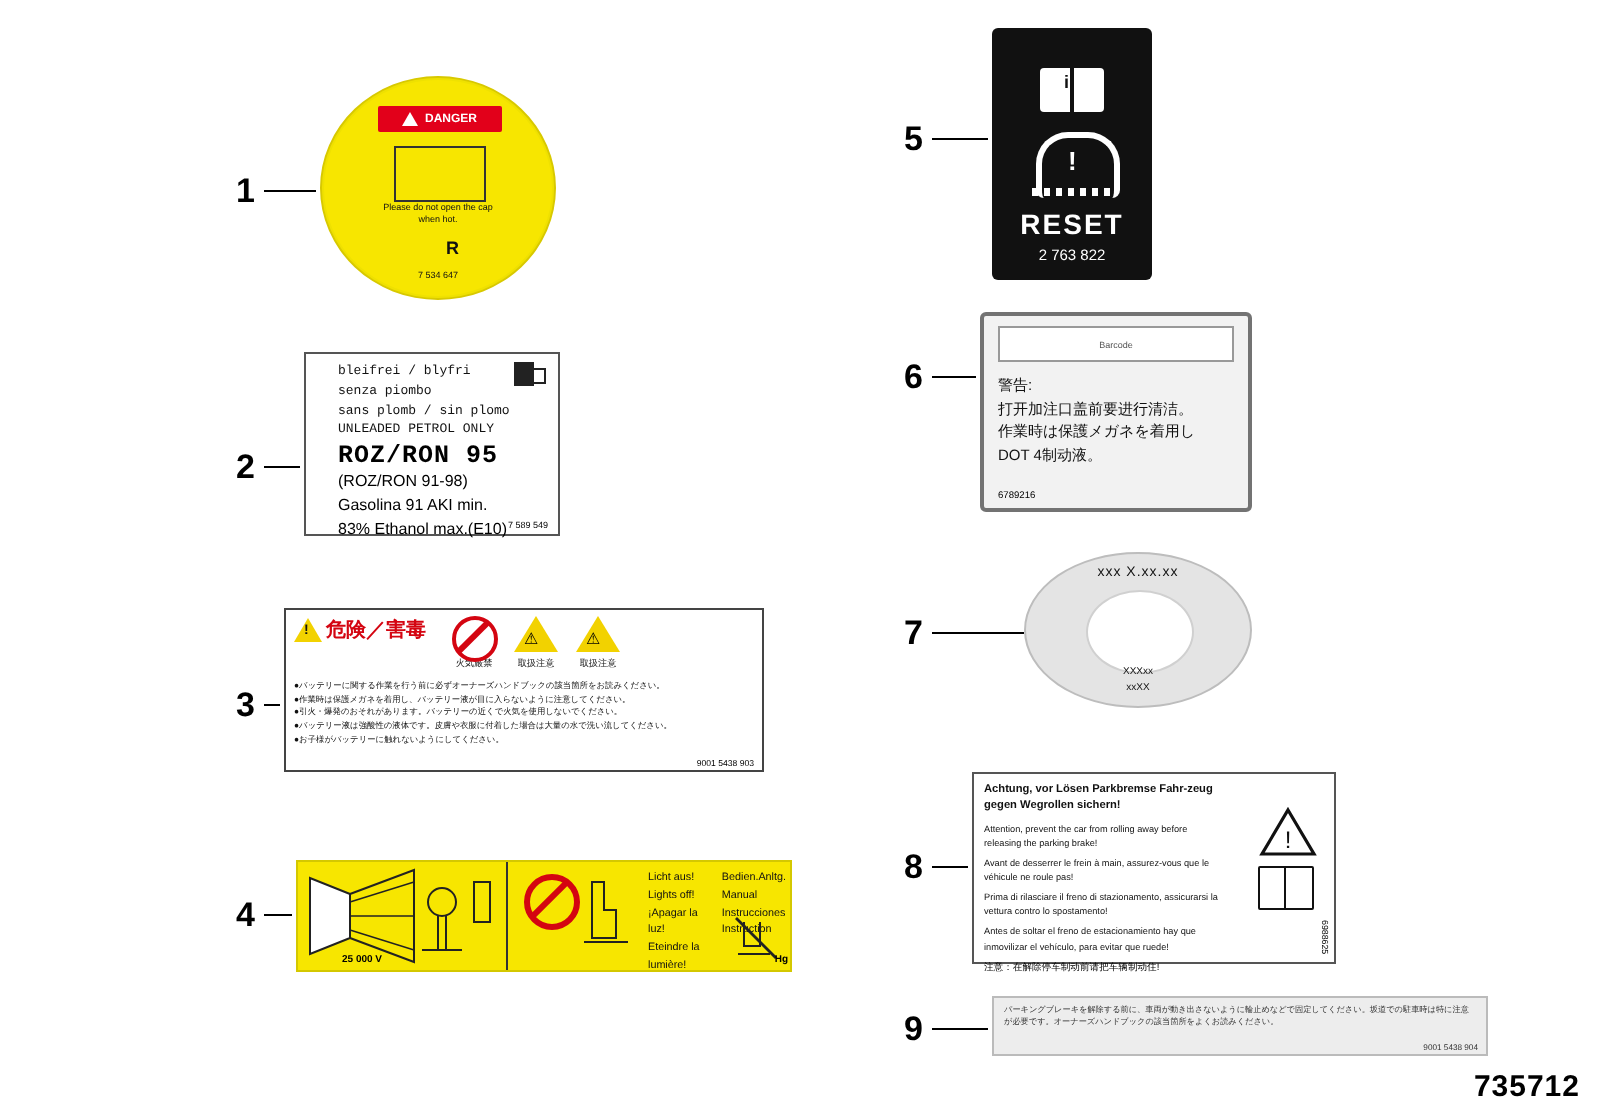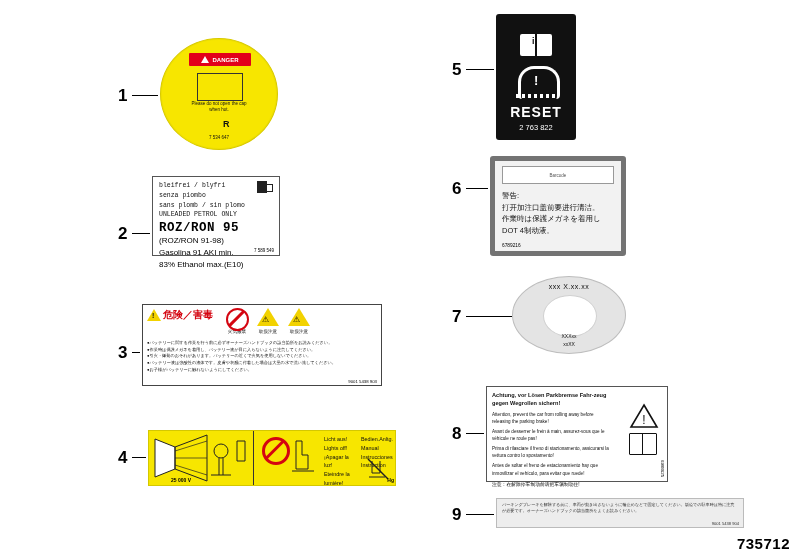--- a/index.html
+++ b/index.html
@@ -46,22 +46,22 @@
   }
   #label1 .rsym{
     position:absolute;left:62px;top:80px;font-size:9px;color:#111;font-weight:bold;
   }
   #label1 .pn{
     position:absolute;left:0;right:0;bottom:9px;text-align:center;font-size:4.5px;color:#111;
   }
 
   
   #label2{
-    position:absolute;left:152px;top:176px;width:128px;height:80px;
-    background:#fff;border:1px solid #555;padding:4px 6px;box-sizing:border-box;
+    position:absolute;left:152px;top:176px;width:128px;height:92px;
+    background:#fff;border:1px solid #555;padding:4px 16px;box-sizing:border-box;
   }
   #label2 .l{font-size:6.5px;line-height:1.5;color:#111;font-family:"Liberation Mono", monospace;}
   #label2 .big{font-size:12.5px;font-weight:bold;letter-spacing:0.5px;margin:1px 0 0;font-family:"Liberation Mono", monospace;}
   #label2 .mid{font-size:8px;font-family:Liberation Sans, sans-serif;line-height:1.5;}
   #label2 .pn{position:absolute;right:5px;bottom:2px;font-size:4.5px;}
   #label2 .icon{
     position:absolute;right:6px;top:4px;width:16px;height:12px;
   }
   #label2 .icon .pump{
     position:absolute;left:0;top:0;width:10px;height:12px;background:#222;
@@ -158,21 +158,21 @@
   }
   #label5 .reset{
     position:absolute;left:0;right:0;top:90px;text-align:center;font-size:14px;
     font-weight:bold;letter-spacing:1px;
   }
   #label5 .pn{position:absolute;left:0;right:0;bottom:8px;text-align:center;font-size:7.5px;}
 
   
   #label6{
     position:absolute;left:490px;top:156px;width:136px;height:100px;
-    background:#f2f2f2;border:5px solid #737373;border-radius:3px;box-sizing:border-box;padding:5px 7px;
+    background:#f2f2f2;border:2px solid #737373;border-radius:3px;box-sizing:border-box;padding:5px 7px;
   }
   #label6 .barcode{
     height:16px;background:#fff;border:1px solid #999;display:flex;align-items:center;justify-content:center;
     font-size:4.5px;color:#555;
   }
   #label6 .cn{font-size:7.5px;line-height:1.55;margin-top:6px;color:#111;}
   #label6 .pn{position:absolute;left:7px;bottom:3px;font-size:4.8px;}
 
   
   #label7{

